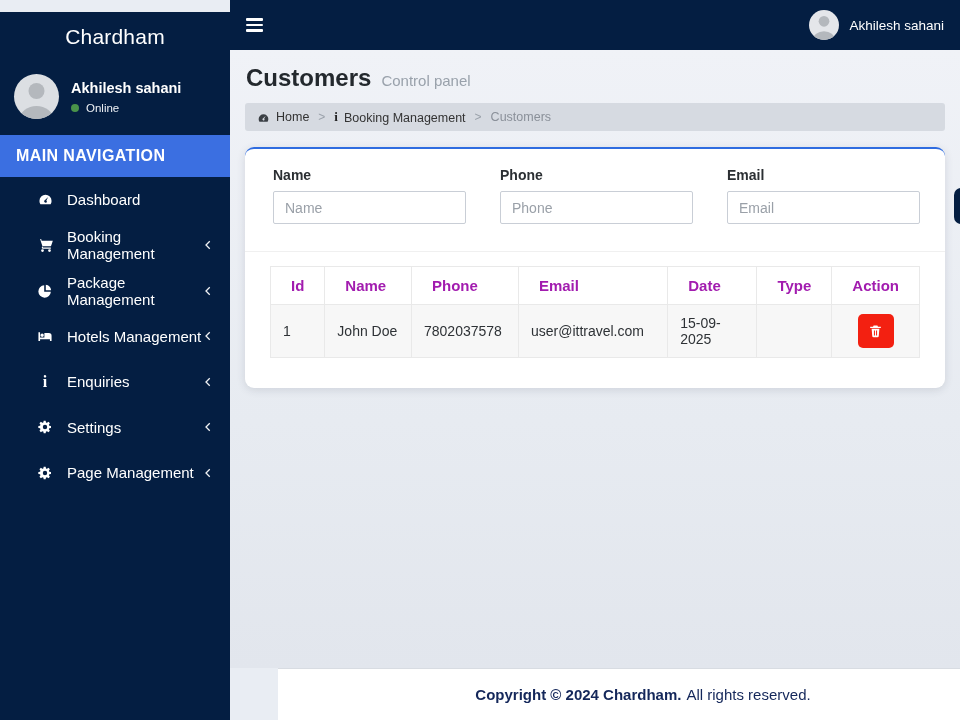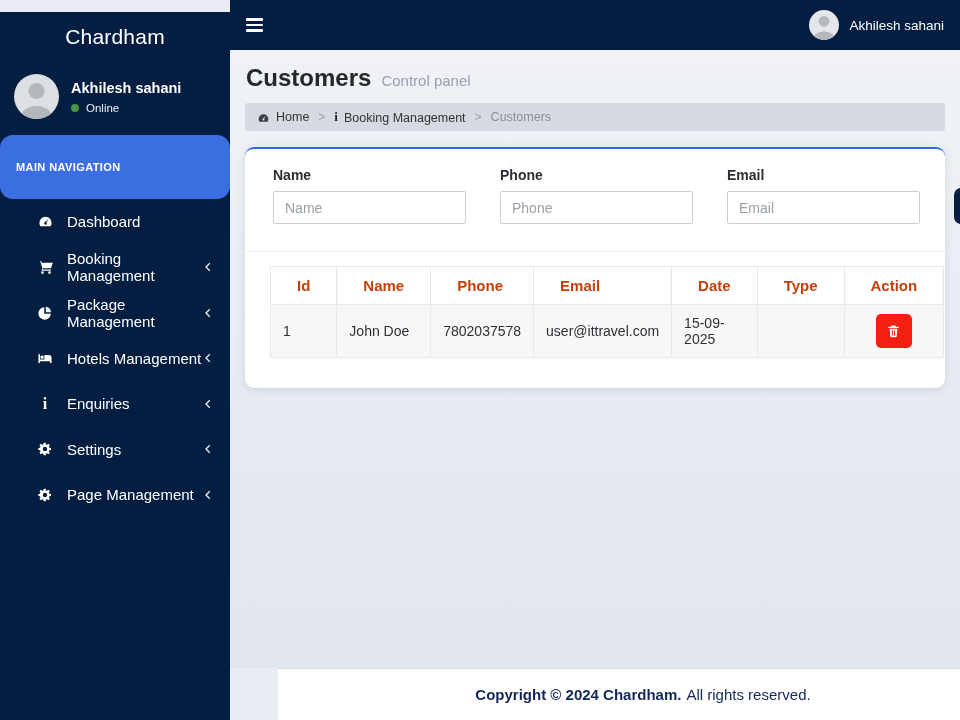--- a/index.html
+++ b/index.html
@@ -11,22 +11,22 @@
   .sidebar { position: absolute; left: 0; top: 12px; width: 230px; height: 720px;
              background: #041e42; color: #fff; z-index: 5; }
   .brand { height: 50px; display: flex; align-items: center; justify-content: center;
            font-size: 21px; font-weight: 500; letter-spacing: .2px; color: #fff; cursor: pointer; }
   .user-panel { display: flex; align-items: center; gap: 12px; padding: 12px 14px 16px 14px; }
   .avatar-lg { width: 45px; height: 45px; border-radius: 50%; background: #dcdfe3;
                display: flex; align-items: flex-end; justify-content: center; overflow: hidden; flex: 0 0 45px; }
   .user-meta .uname { font-size: 14.5px; font-weight: 700; color: #fff; margin-bottom: 6px; }
   .status { display: flex; align-items: center; gap: 7px; font-size: 11.5px; color: #eef1f5; }
   .dot { width: 8px; height: 8px; border-radius: 50%; background: #4a934a; }
-  .nav-section { background: #3b6fe1; color: #fff; font-size: 11px; font-weight: 700;
-                 letter-spacing: .4px; padding: 26px 16px; border-radius: 13px; }
+  .nav-section { background: #3b6fe1; color: #fff; font-size: 16px; font-weight: 700;
+                 letter-spacing: .4px; padding: 12px 16px; }
   .nav-list { list-style: none; }
   .nav-item { display: flex; align-items: center; height: 45.5px; padding: 0 16px;
               color: #fff; font-size: 15px; cursor: pointer; margin-left: 19px; }
   .nav-icon { width: 20px; height: 16px; margin-right: 12px; display: flex;
               align-items: center; justify-content: center; flex: 0 0 20px; }
   .nav-icon svg { display: block; }
   .info-glyph { font-weight: 700; font-size: 16px; font-family: "Liberation Serif", serif; }
   .nav-label { flex: 1; }
   .chev { width: 12px; height: 12px; opacity: .95; }
 
@@ -64,21 +64,21 @@
   .field input { width: 193px; height: 33px; border: 1px solid #c9ced6; border-radius: 2px;
                  padding: 0 11px; font-size: 14px; font-family: "Liberation Sans", sans-serif; color: #333; }
   .field input::placeholder { color: #9aa0a8; }
   .filter-actions { margin-left: auto; display: flex; gap: 6px; }
   .btn-navy { width: 40px; height: 36px; background: #041e42; border: none; border-radius: 7px;
               display: flex; align-items: center; justify-content: center; cursor: pointer; }
   .card-divider { border-top: 1px solid #f0f0f0; }
   .table-wrap { padding: 14px 25px 30px 25px; }
   table { width: 100%; border-collapse: collapse; }
   th, td { border: 1px solid #e9e9e9; text-align: left; }
-  th { background: #fff; font-size: 15px; font-weight: 700; color: #c2410c; padding: 10px 26px; }
+  th { background: #fff; font-size: 15px; font-weight: 700; color: #a21caf; padding: 10px 20px; }
   td { background: #f7f7f7; font-size: 14px; color: #2e3236; padding: 9px 12px; height: 52px; }
   .col-id { width: 5.8%; } .col-name { width: 14.2%; } .col-phone { width: 17.2%; }
   .col-email { width: 25%; } .col-date { width: 16.5%; } .col-type { width: 10%; } .col-action { width: 11.3%; }
   .td-action { text-align: center; }
   .btn-delete { width: 36px; height: 34px; background: #f32011; border: none; border-radius: 5px;
                 display: inline-flex; align-items: center; justify-content: center; cursor: pointer; }
 
   
   .footer { position: absolute; left: 230px; top: 668px; width: 730px; height: 52px;
             background: #fff; border-top: 1px solid #d8dce2; display: flex;

